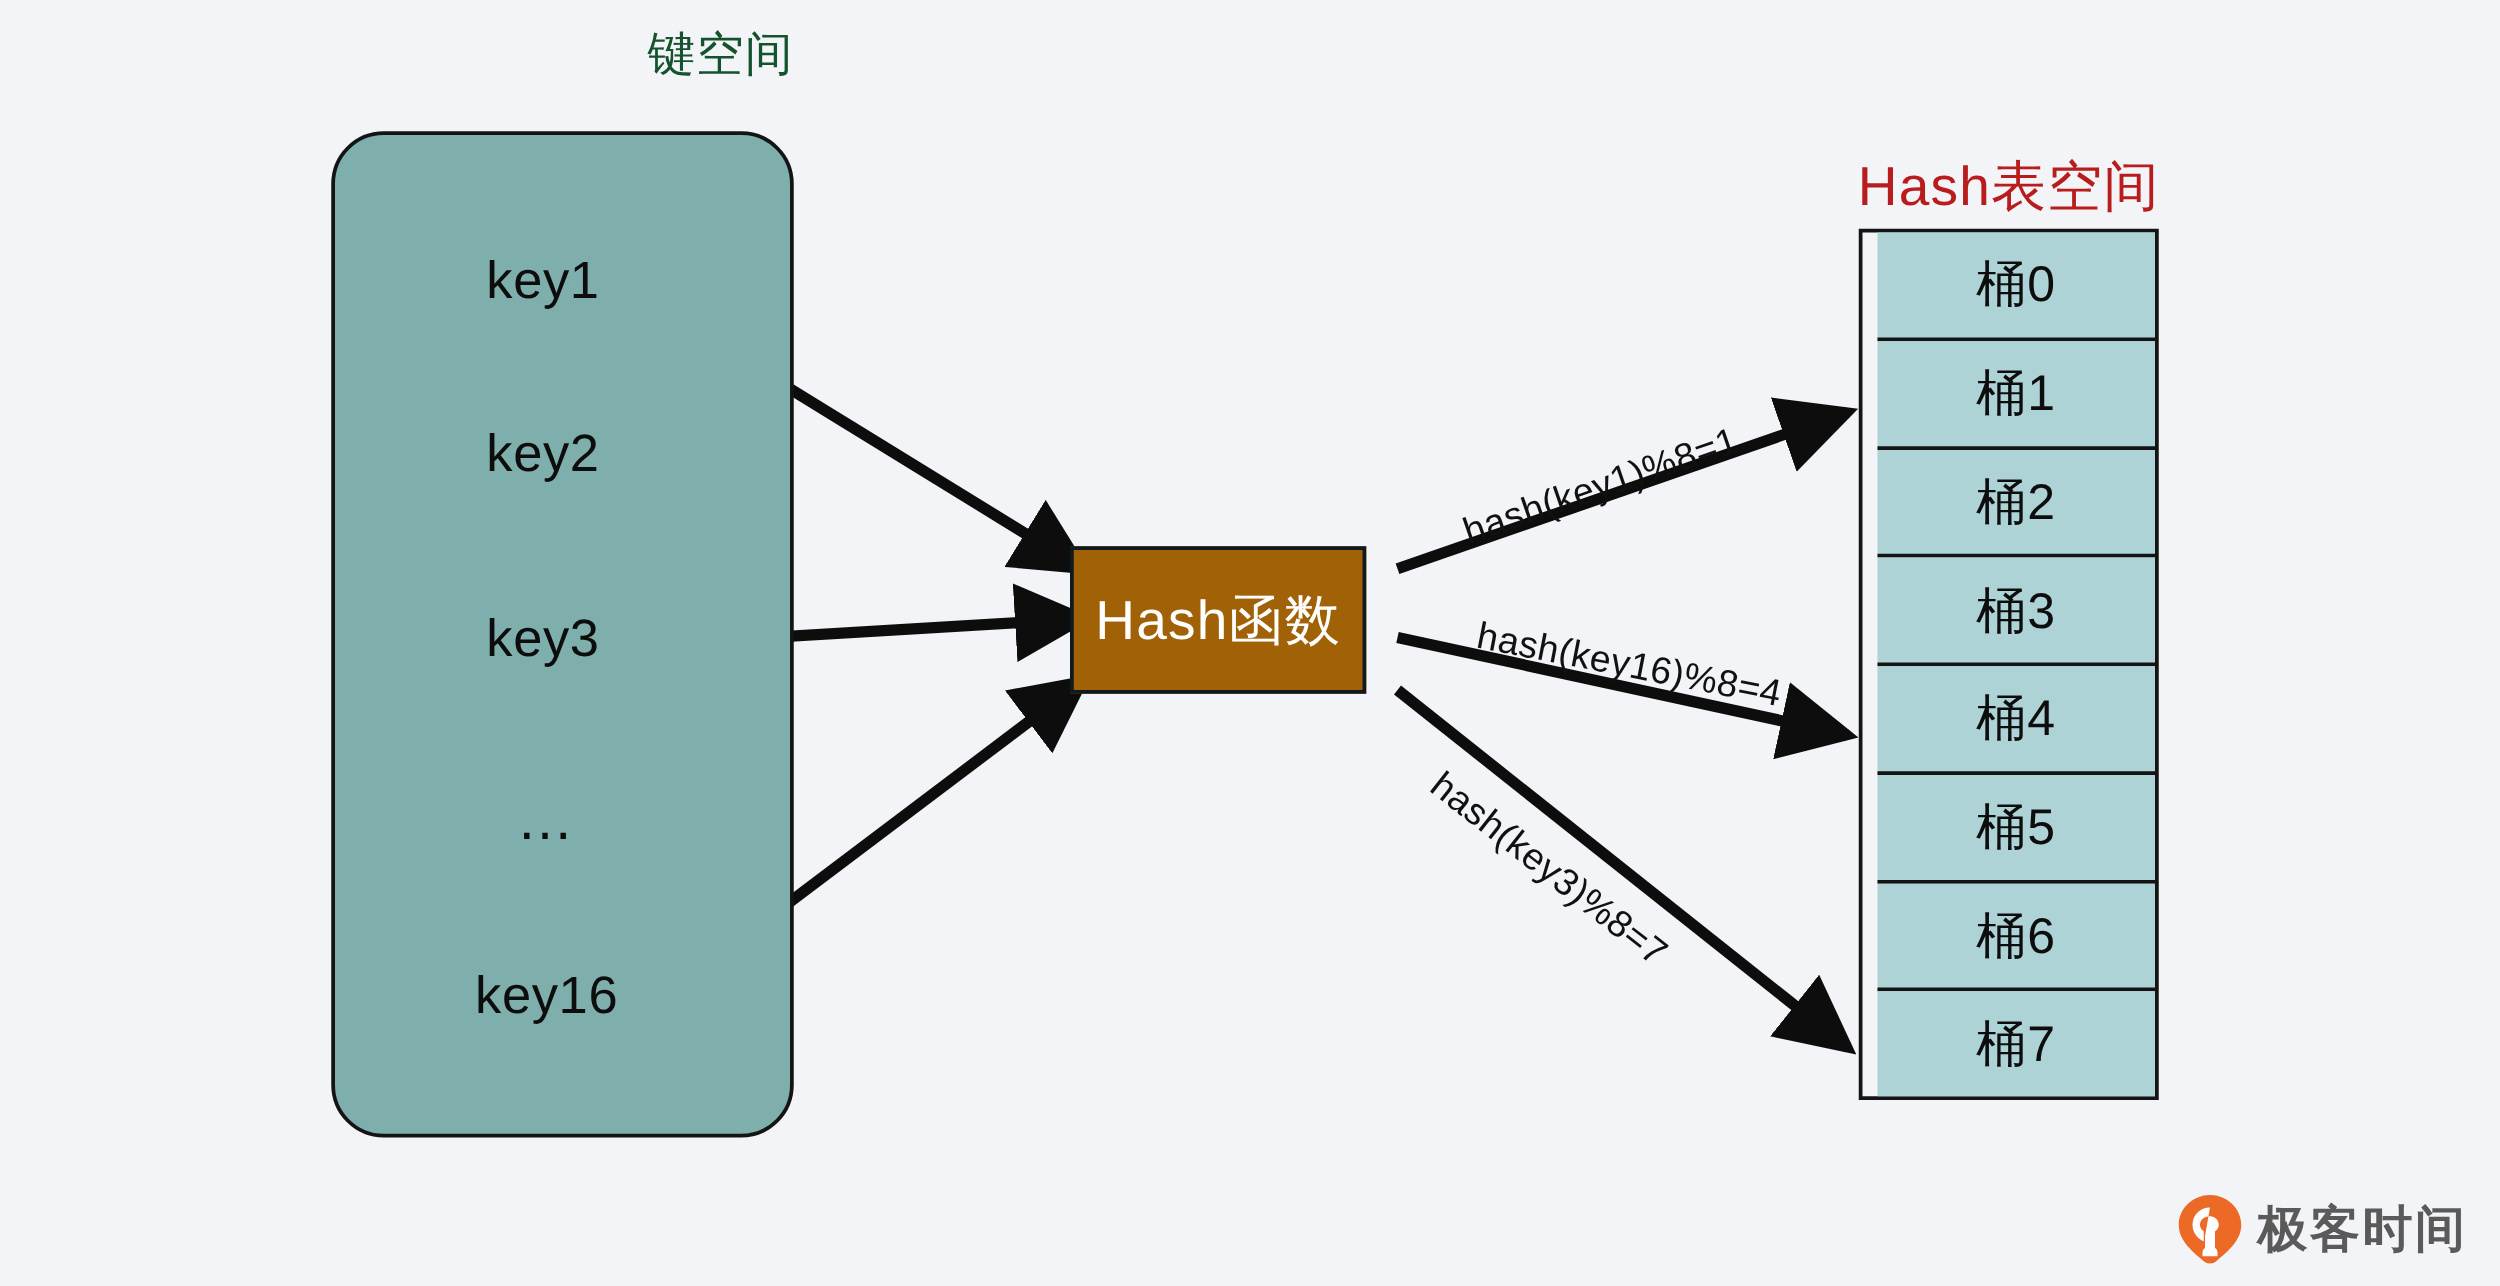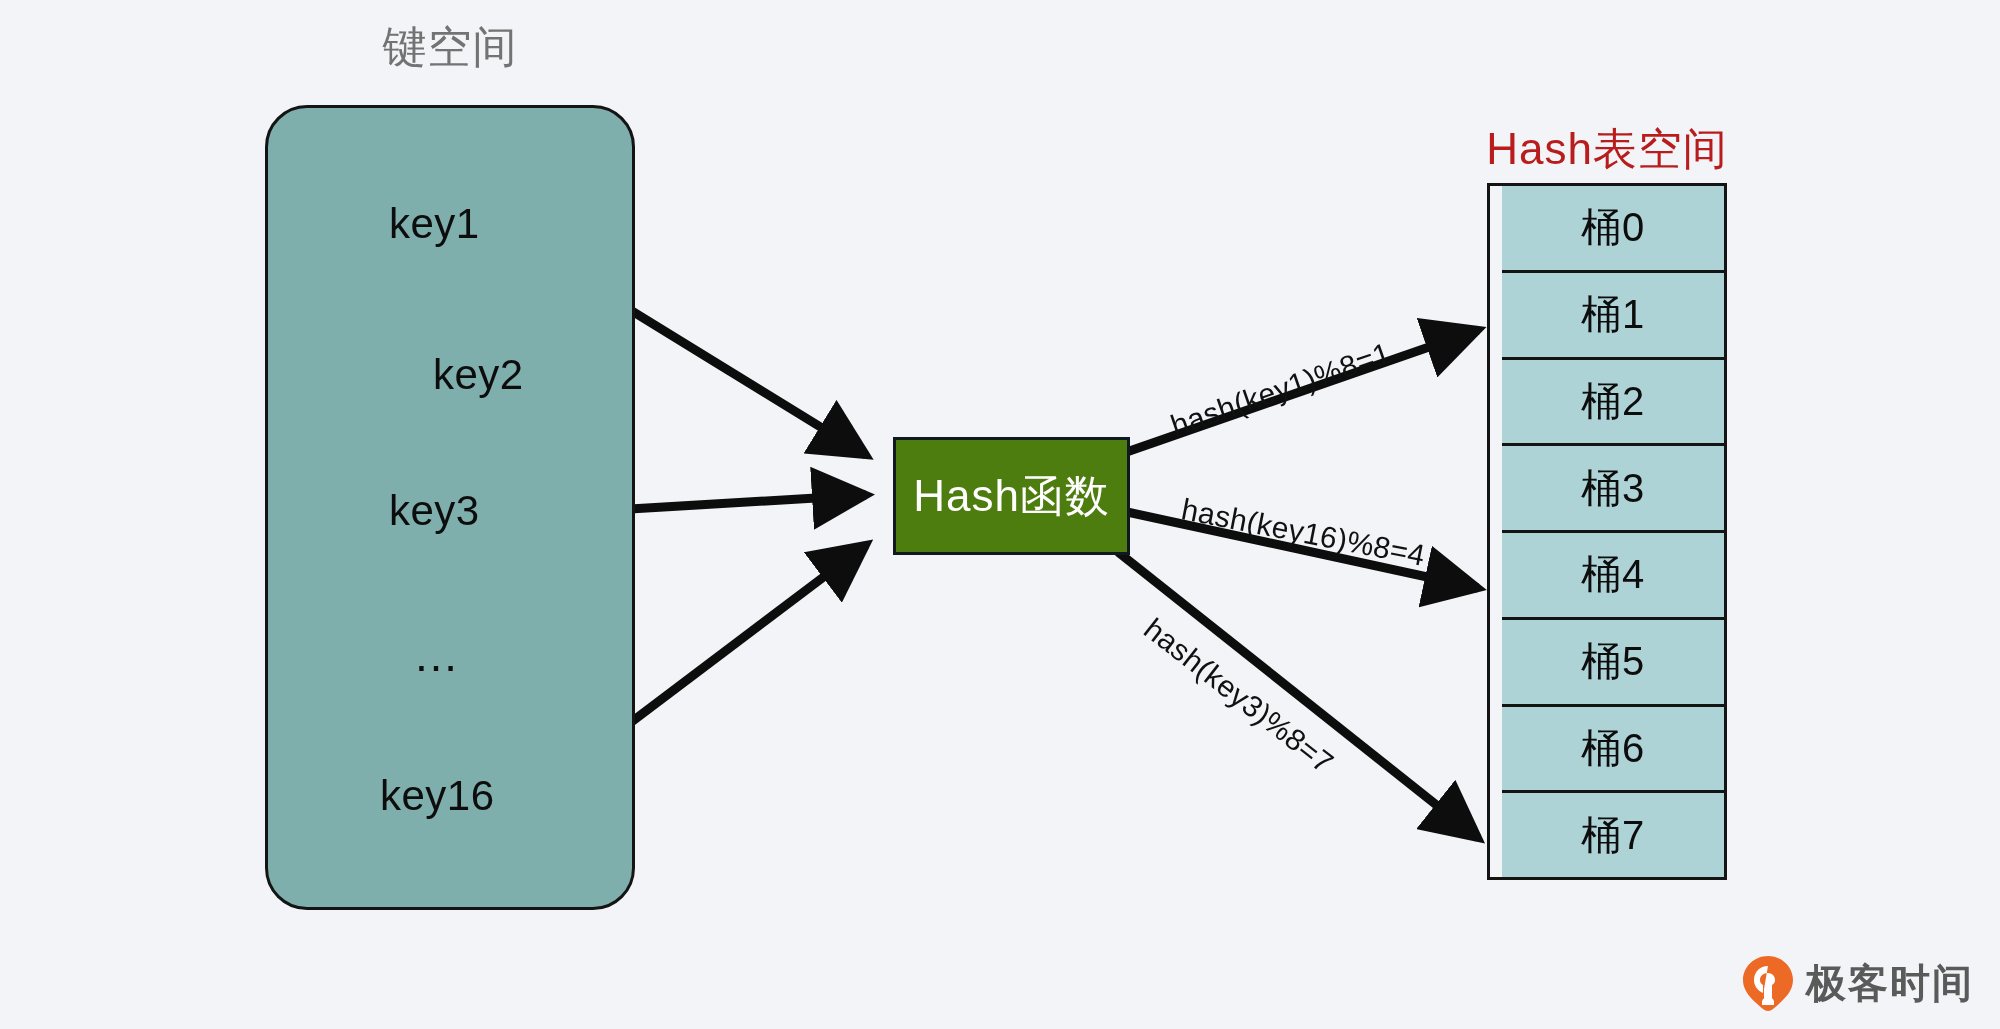--- a/index.html
+++ b/index.html
@@ -22,23 +22,23 @@
     width: 2000px;
     height: 1029px;
   }
 
   
   .keyspace-title {
     position: absolute;
     left: 265px;
     top: 18px;
     width: 370px;
-    text-align: center;
-    font-size: 44px;
-    color: #737373;
+    text-align: right;
+    font-size: 38px;
+    color: #14532d;
     letter-spacing: 1px;
   }
   .keyspace-panel {
     position: absolute;
     left: 265px;
     top: 105px;
     width: 370px;
     height: 805px;
     background: #7fafac;
     border: 3px solid #141414;
@@ -55,25 +55,25 @@
   .key-ellipsis {
     position: absolute;
     font-size: 46px;
     color: #0d0d0d;
     letter-spacing: 6px;
   }
 
   
   .hash-box {
     position: absolute;
-    left: 893px;
+    left: 856px;
     top: 437px;
     width: 237px;
     height: 118px;
-    background: #4d7c0f;
+    background: #a16207;
     border: 3px solid #101820;
     box-sizing: border-box;
     display: flex;
     align-items: center;
     justify-content: center;
     color: #ffffff;
     font-size: 44px;
     letter-spacing: 1px;
   }
 
@@ -170,21 +170,21 @@
     <line x1="1118" y1="510" x2="1478" y2="588" stroke="#0d0d0d" stroke-width="9" marker-end="url(#arrowhead)"></line>
 
     <line x1="1118" y1="552" x2="1478" y2="838" stroke="#0d0d0d" stroke-width="9" marker-end="url(#arrowhead)"></line>
   </svg>
 
   <div class="keyspace-title">键空间</div>
 
   <div class="keyspace-panel"></div>
 
   <div class="key-label" style="left:389px; top:200px;">key1</div>
-  <div class="key-label" style="left:389px; top:351px;margin-left:44px;">key2</div>
+  <div class="key-label" style="left:389px; top:339px;">key2</div>
   <div class="key-label" style="left:389px; top:487px;">key3</div>
   <div class="key-ellipsis" style="left:413px; top:628px;">…</div>
   <div class="key-label" style="left:380px; top:772px;">key16</div>
 
   <div class="hash-box">
     <span>Hash函数</span>
   </div>
 
   <div class="edge-label" style="left:1172px; top:410px; transform: rotate(-19deg);">hash(key1)%8=1</div>
   <div class="edge-label" style="left:1182px; top:492px; transform: rotate(11deg);">hash(key16)%8=4</div>

